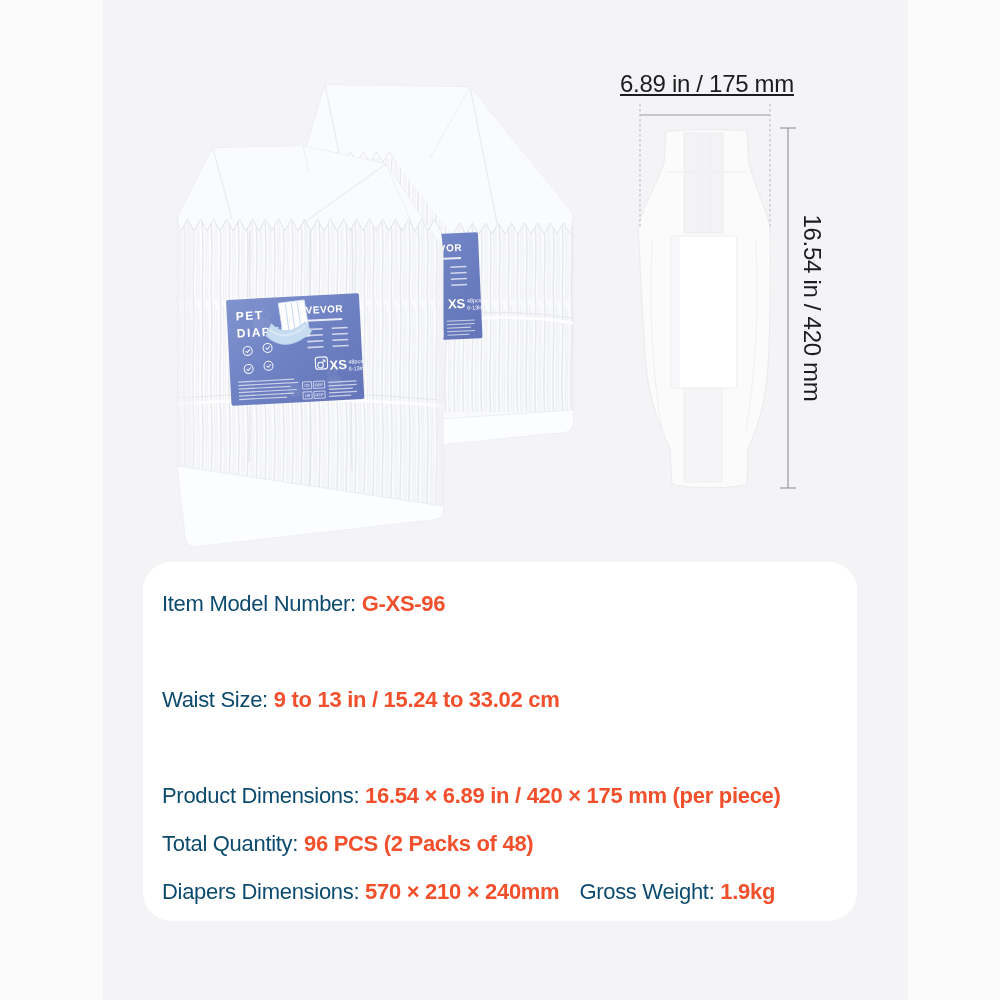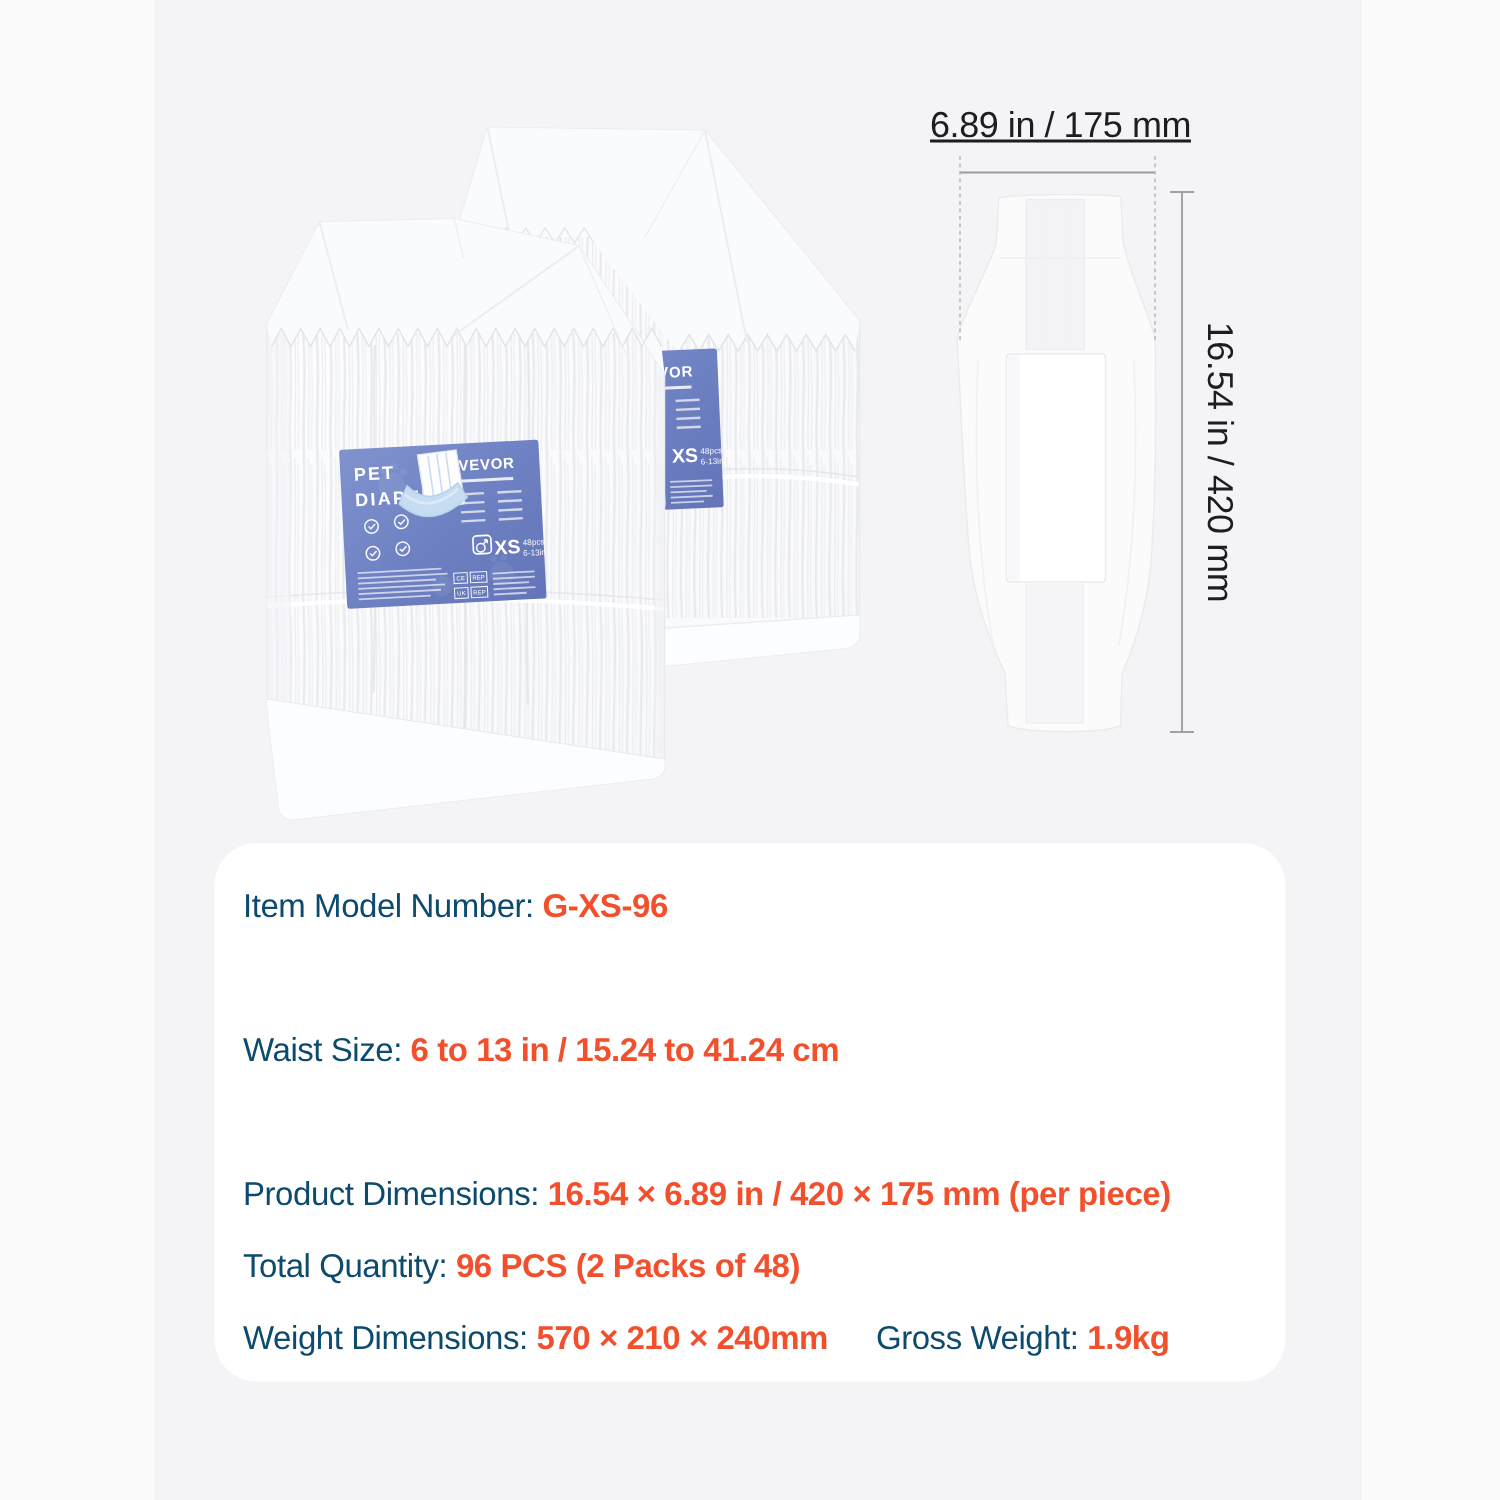--- a/index.html
+++ b/index.html
@@ -20,21 +20,21 @@
   .dim-label.h{left:632px;top:295px;transform:rotate(90deg);}
   
   .card{
     position:absolute;left:143px;top:562px;width:714px;height:359px;
     background:#ffffff;border-radius:28px;
   }
   .row{position:absolute;left:19px;right:14px;height:26px;line-height:26px;
        font-size:22px;letter-spacing:-0.3px;white-space:nowrap;}
   .row .k{color:#0c4a6e;font-weight:500;white-space:pre;}
   .row .v{color:#f2502d;font-weight:700;white-space:pre;text-align:right;}
-  .row .k2{margin-left:32px;}
+  .row .k2{margin-left:20px;}
   .r0{top:29px}.r1{top:77px}.r2{top:125px}.r3{top:173px}
   .r4{top:221px}.r5{top:269px}.r6{top:317px}
   svg text{font-family:"Liberation Sans", sans-serif;}
 </style>
 </head>
 <body>
 
 <div class="stage"></div>
 
 <svg class="scene" width="1000" height="560" viewBox="0 0 1000 560">
@@ -252,24 +252,24 @@
 </svg>
 
 <div class="dim-label w">6.89 in / 175 mm</div>
 <div class="dim-label h">16.54 in / 420 mm</div>
 
 <div class="card">
   <div class="row r0">
     <span class="k">Item Model Number: </span><span class="v">G-XS-96</span>
   </div>
   <div class="row r2">
-    <span class="k">Waist Size: </span><span class="v">6 to 13 in / 15.24 to 41.24 cm</span>
+    <span class="k">Waist Size: </span><span class="v">9 to 13 in / 15.24 to 33.02 cm</span>
   </div>
   <div class="row r4">
     <span class="k">Product Dimensions: </span><span class="v">16.54 × 6.89 in / 420 × 175 mm (per piece)</span>
   </div>
   <div class="row r5">
     <span class="k">Total Quantity: </span><span class="v">96 PCS (2 Packs of 48)</span>
   </div>
   <div class="row r6">
-    <span class="k">Weight Dimensions: </span><span class="v">570 × 210 × 240mm</span><span class="k k2">Gross Weight: </span><span class="v">1.9kg</span>
+    <span class="k">Diapers Dimensions: </span><span class="v">570 × 210 × 240mm</span><span class="k k2">Gross Weight: </span><span class="v">1.9kg</span>
   </div>
 </div>
 
 </body></html>

